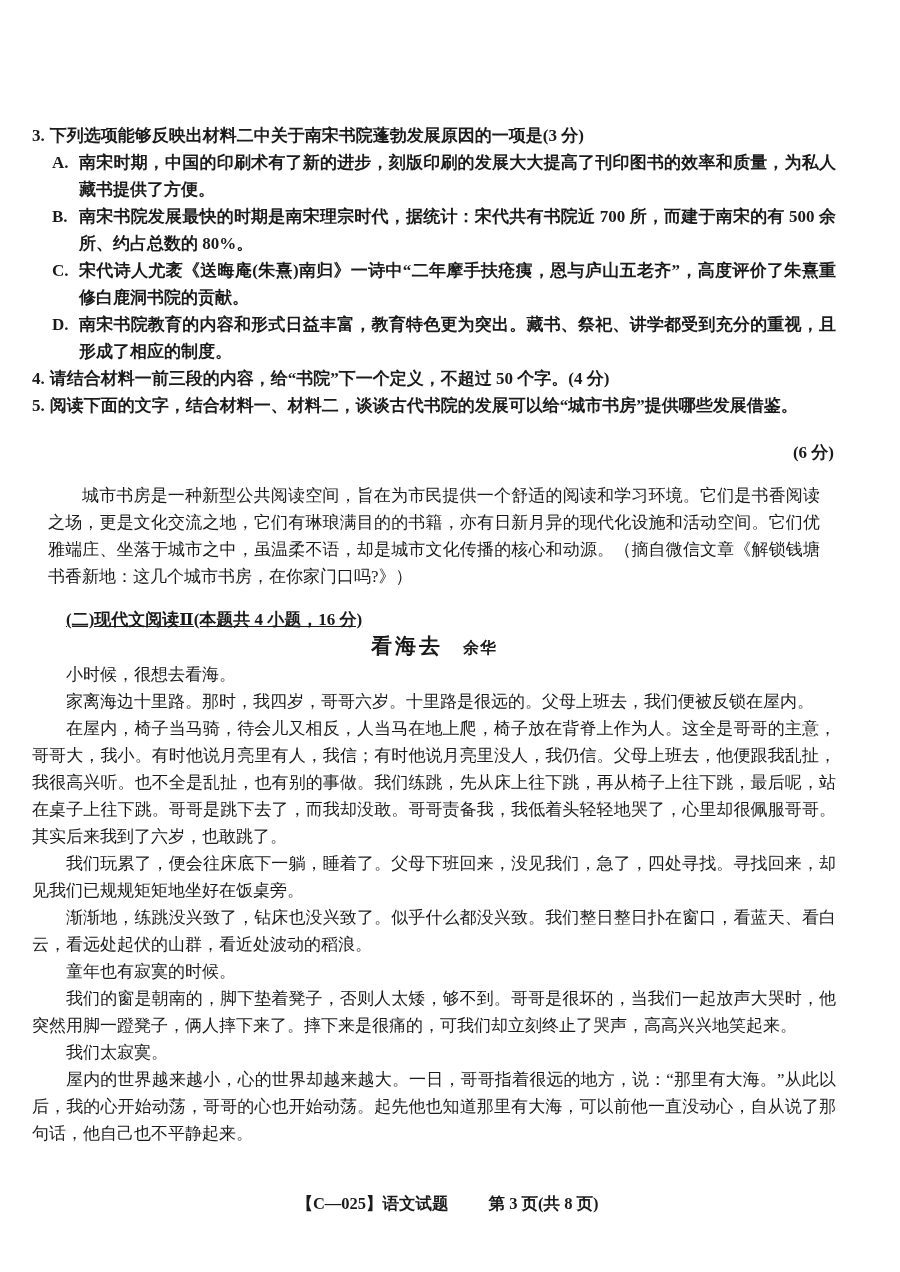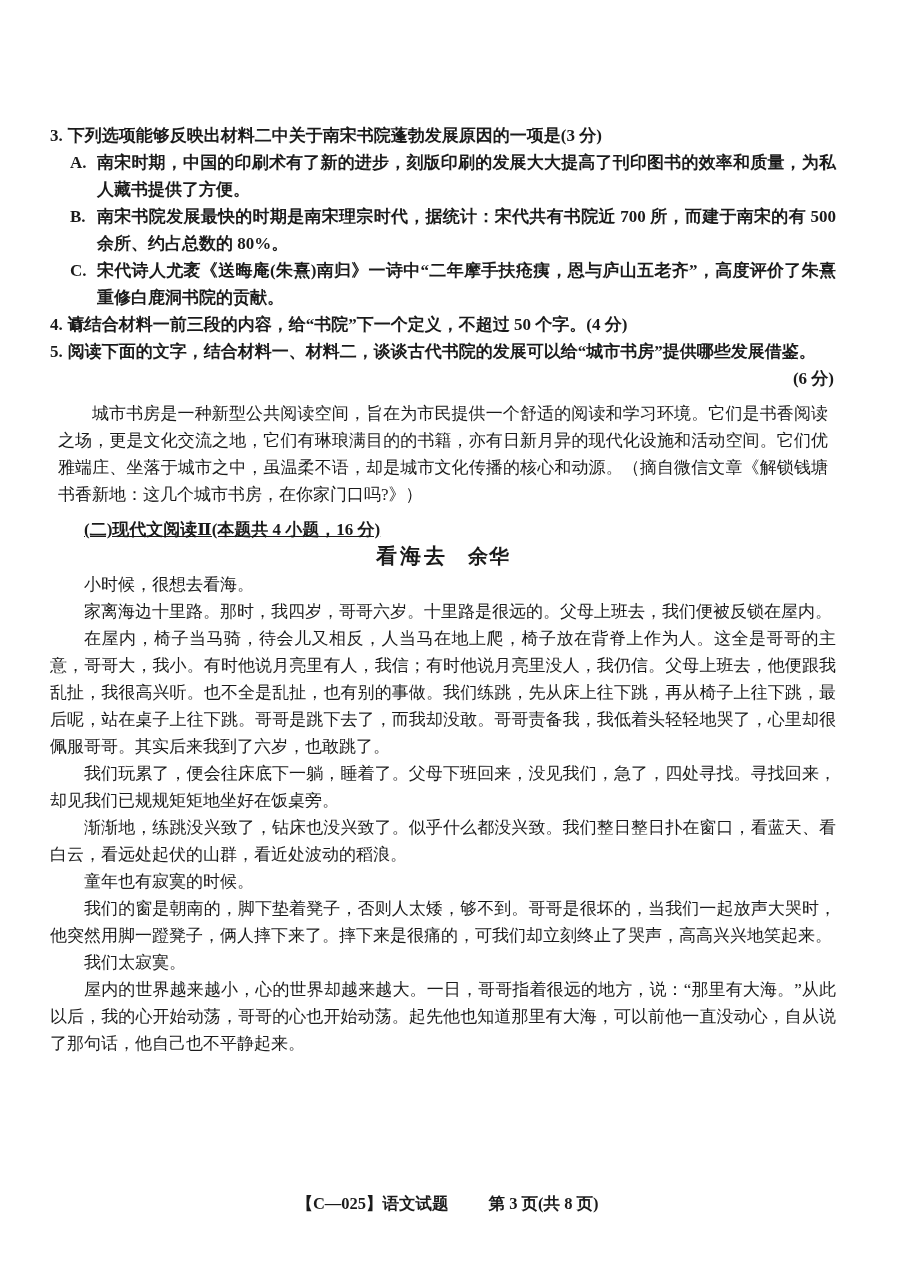--- a/index.html
+++ b/index.html
@@ -1,38 +1,38 @@
 <!DOCTYPE html>
 <html><head>
 <meta charset="utf-8">
 <style>
   html,body { margin:0; padding:0; background:#e8e8e8; }
   .page {
     width:900px; height:1272px; margin:0 auto; position:relative;
     background:#ffffff; color:#1b1b1b; box-sizing:border-box;
-    padding:122px 64px 0 50px;
+    padding:122px 64px 0 32px;
     font-family:"Liberation Serif","DejaVu Serif",serif;
     font-size:17px; line-height:27px;
     overflow:hidden;
   }
   .content { width:100%; }
   .q-line { font-weight:700; text-align:justify; }
   .q-num { display:inline-block; margin-right:5px; }
   .option {
     position:relative; padding-left:47px; font-weight:700;
     text-align:justify;
   }
   .opt-label { position:absolute; left:20px; top:0; }
-  .score-line { text-align:right; font-weight:700; padding-right:2px; }
-  .quote-para { text-indent:2em; text-align:justify; margin:8px; }
+  .score-line { text-align:right; font-weight:700; padding-right:2px;margin-top:20px; }
+  .quote-para { text-indent:2em; text-align:justify; margin:16px; }
   .sec-heading { margin-left:2em; font-weight:700;text-decoration:underline; }
   .sec-instruction { margin-left:2em; font-weight:700; }
   .story-title { text-align:center; font-weight:700; }
   .story-title .t { font-size:21px; letter-spacing:3px; }
-  .story-title .a { font-size:20px; margin-left:20px; letter-spacing:1px; }
+  .story-title .a { font-size:16px; margin-left:20px; letter-spacing:1px; }
   .story p { margin:0; text-indent:2em; text-align:justify; }
   .footer {
     position:absolute; left:0; right:5px; top:1190px;
     text-align:center; font-weight:700; font-size:16.5px;
   }
   .footer .gap { display:inline-block; width:40px; }
 </style>
 </head>
 <body>
 
@@ -49,20 +49,21 @@
       <div class="option">
         <span class="opt-label">B.</span>
         <span>南宋书院发展最快的时期是南宋理宗时代，据统计：宋代共有书院近 700 所，而建于南宋的有 500 余所、约占总数的 80%。</span>
       </div>
       <div class="option">
         <span class="opt-label">C.</span>
         <span>宋代诗人尤袤《送晦庵(朱熹)南归》一诗中“二年摩手扶疮痍，恩与庐山五老齐”，高度评价了朱熹重修白鹿洞书院的贡献。</span>
       </div>
       <div class="option">
         <span class="opt-label">D.</span>
+        <span>南宋书院教育的内容和形式日益丰富，教育特色更为突出。藏书、祭祀、讲学都受到充分的重视，且形成了相应的制度。</span>
       </div>
     </div>
 
     <div class="q-line"><span class="q-num">4.</span><span>请结合材料一前三段的内容，给“书院”下一个定义，不超过 50 个字。(4 分)</span></div>
 
     <div>
       <div class="q-line"><span class="q-num">5.</span><span>阅读下面的文字，结合材料一、材料二，谈谈古代书院的发展可以给“城市书房”提供哪些发展借鉴。</span></div>
       <div class="score-line">(6 分)</div>
     </div>
 

